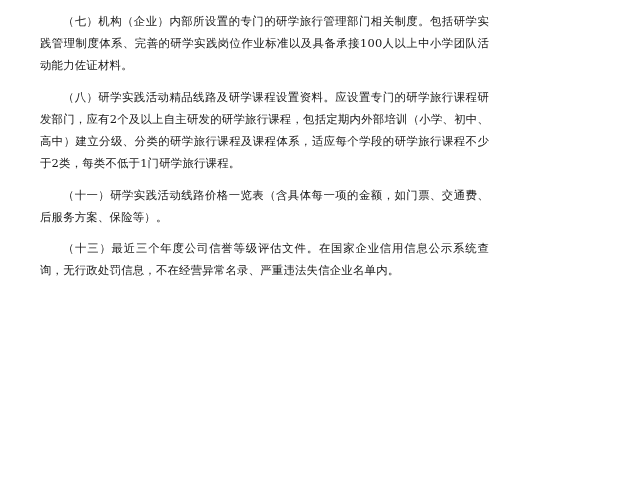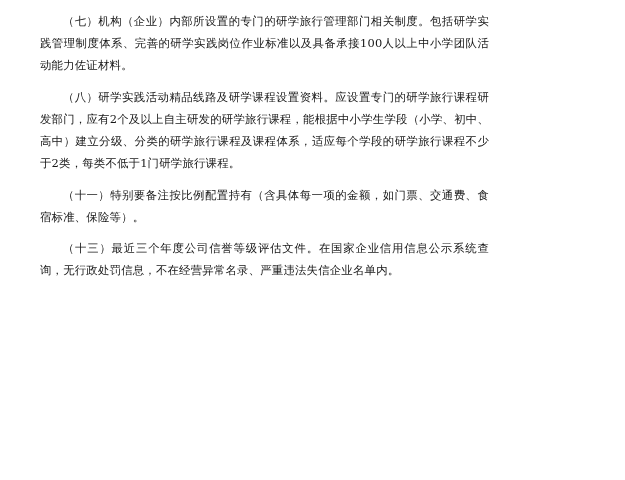--- a/index.html
+++ b/index.html
@@ -38,17 +38,17 @@
   .para.last {
     margin-bottom: 0;
   }
 </style>
 </head>
 <body>
 
 <div class="page">
   <div class="doc-body">
     <p class="para">（七）机构（企业）内部所设置的专门的研学旅行管理部门相关制度。包括研学实践管理制度体系、完善的研学实践岗位作业标准以及具备承接100人以上中小学团队活动能力佐证材料。</p>
-    <p class="para">（八）研学实践活动精品线路及研学课程设置资料。应设置专门的研学旅行课程研发部门，应有2个及以上自主研发的研学旅行课程，能根据中小学生学段（小学、初中、高中）建立分级、分类的研学旅行课程及课程体系，适应每个学段的研学旅行课程不少于2类，每类不低于1门研学旅行课程。</p>
-    <p class="para">（十一）特别要备注按比例配置持有（含具体每一项的金额，如门票、交通费、食宿标准、保险等）。</p>
+    <p class="para">（八）研学实践活动精品线路及研学课程设置资料。应设置专门的研学旅行课程研发部门，应有2个及以上自主研发的研学旅行课程，包括定期内外部培训（小学、初中、高中）建立分级、分类的研学旅行课程及课程体系，适应每个学段的研学旅行课程不少于2类，每类不低于1门研学旅行课程。</p>
+    <p class="para">（十一）研学实践活动线路价格一览表（含具体每一项的金额，如门票、交通费、后服务方案、保险等）。</p>
     <p class="para last">（十三）最近三个年度公司信誉等级评估文件。在国家企业信用信息公示系统查询，无行政处罚信息，不在经营异常名录、严重违法失信企业名单内。</p>
   </div>
 </div>
 
 </body></html>

